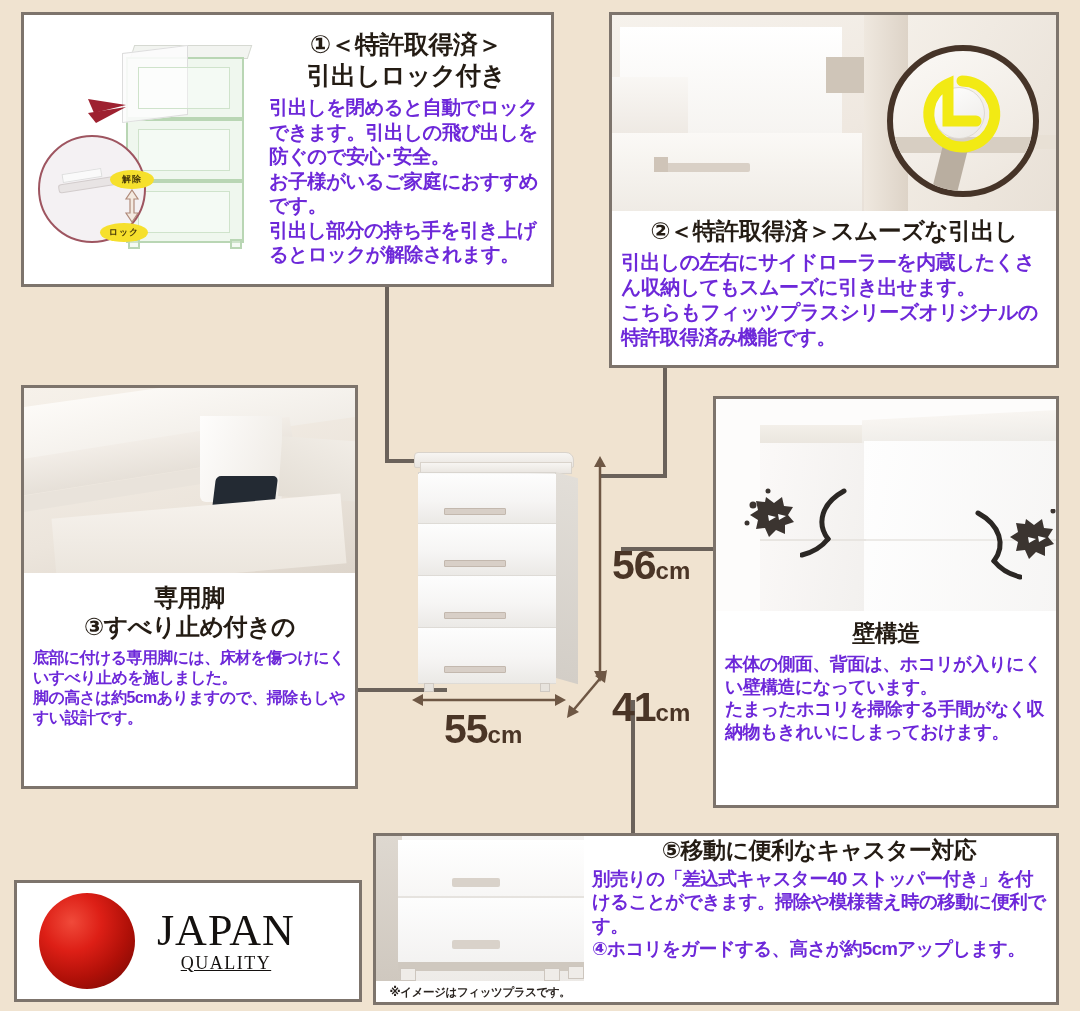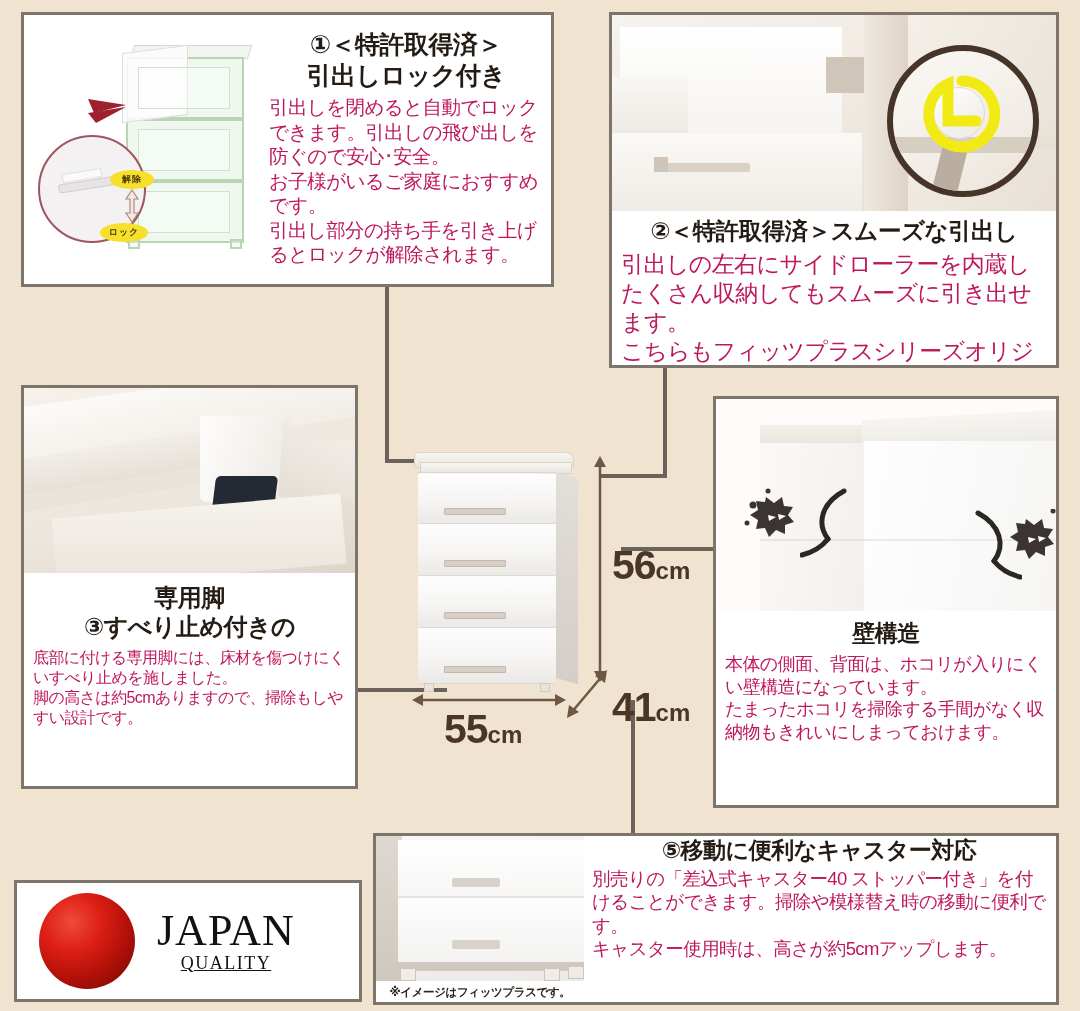--- a/index.html
+++ b/index.html
@@ -28,23 +28,24 @@
 
   .ptext { padding: 0 10px; }
   .ptitle {
     font-weight: bold;
     color: #241c14;
     text-align: center;
     line-height: 1.22;
     letter-spacing: -0.5px;
   }
   .pbody {
-    color: #be185d;
+    color: #6d28d9;
     line-height: 1.26;
     letter-spacing: -0.6px;
+    font-weight: bold;
   }
 
   
   #panel1 { left: 21px; top: 12px; width: 533px; height: 275px; display: flex; }
   #p1-illus { position: relative; width: 243px; flex: 0 0 243px; background:#fff; }
   #p1-text  { flex: 1; padding: 14px 8px 0 2px; }
   #panel1 .ptitle { font-size: 25px; }
   #panel1 .pbody  { font-size: 19.5px; margin-top: 5px; }
 
   
@@ -80,21 +81,21 @@
     letter-spacing:1px;
     z-index:4;
   }
   .dblarrow { position:absolute; z-index:4; }
 
   
   #panel2 { left: 609px; top: 12px; width: 450px; height: 356px; }
   #p2-photo { position:relative; height:196px; width:100%; overflow:hidden; background:#efe9e2; }
   #p2-text { padding: 6px 9px 0 9px; }
   #panel2 .ptitle { font-size: 23.5px; }
-  #panel2 .pbody  { font-size: 23px; margin-top: 4px; }
+  #panel2 .pbody  { font-size: 20px; margin-top: 4px; }
 
   
   .ph { position:absolute; }
 
   
   #panel3 { left: 21px; top: 385px; width: 337px; height: 404px; }
   #p3-photo { position:relative; height:185px; width:100%; overflow:hidden; background:#e6e0d8; }
   #p3-text { padding: 10px 9px 0 9px; }
   #panel3 .ptitle { font-size: 24px; }
   #panel3 .pbody  { font-size: 16px; margin-top: 6px; }
@@ -341,21 +342,21 @@
       <div class="ph" style="left:24px; top:132px; width:16px; height:13px; background:#efece8; border:1px solid #cdc6be;"></div>
       <div class="ph" style="left:168px; top:132px; width:16px; height:13px; background:#efece8; border:1px solid #cdc6be;"></div>
       <div class="ph" style="left:192px; top:130px; width:16px; height:13px; background:#efece8; border:1px solid #cdc6be;"></div>
       <div class="ph" style="left:0; top:145px; width:208px; height:27px; background:#fff;"></div>
       <div id="p5-caption">※イメージはフィッツプラスです。</div>
     </div>
     <div id="p5-text" class="ptext">
       <div class="ptitle">⑤移動に便利なキャスター対応</div>
       <div class="pbody">
           <div>別売りの「差込式キャスター40 ストッパー付き」を付けることができます。掃除や模様替え時の移動に便利です。</div>
-          <div>キャスター使用時は、高さが約5cmアップします。</div>
+          <div>④ホコリをガードする、高さが約5cmアップします。</div>
         </div>
     </div>
   </div>
 
   <div id="jq">
     <div id="jq-dot"></div>
     <div id="jq-words">
       <div id="jq-main">JAPAN</div>
       <div id="jq-sub">QUALITY</div>
     </div>

